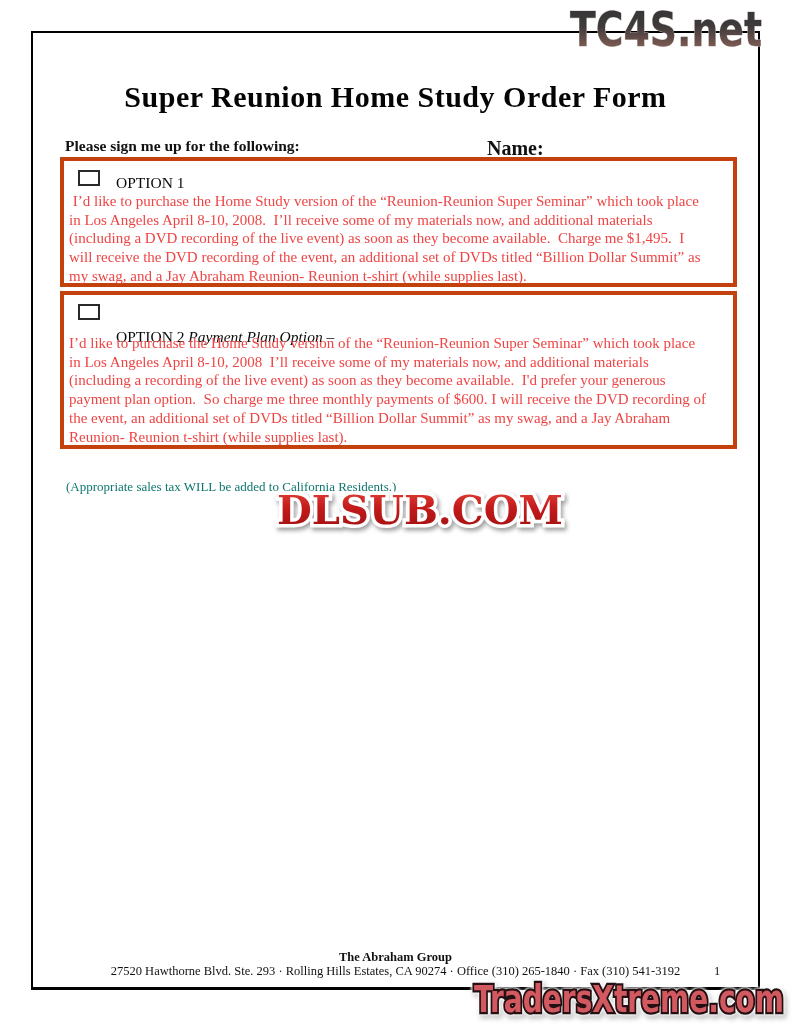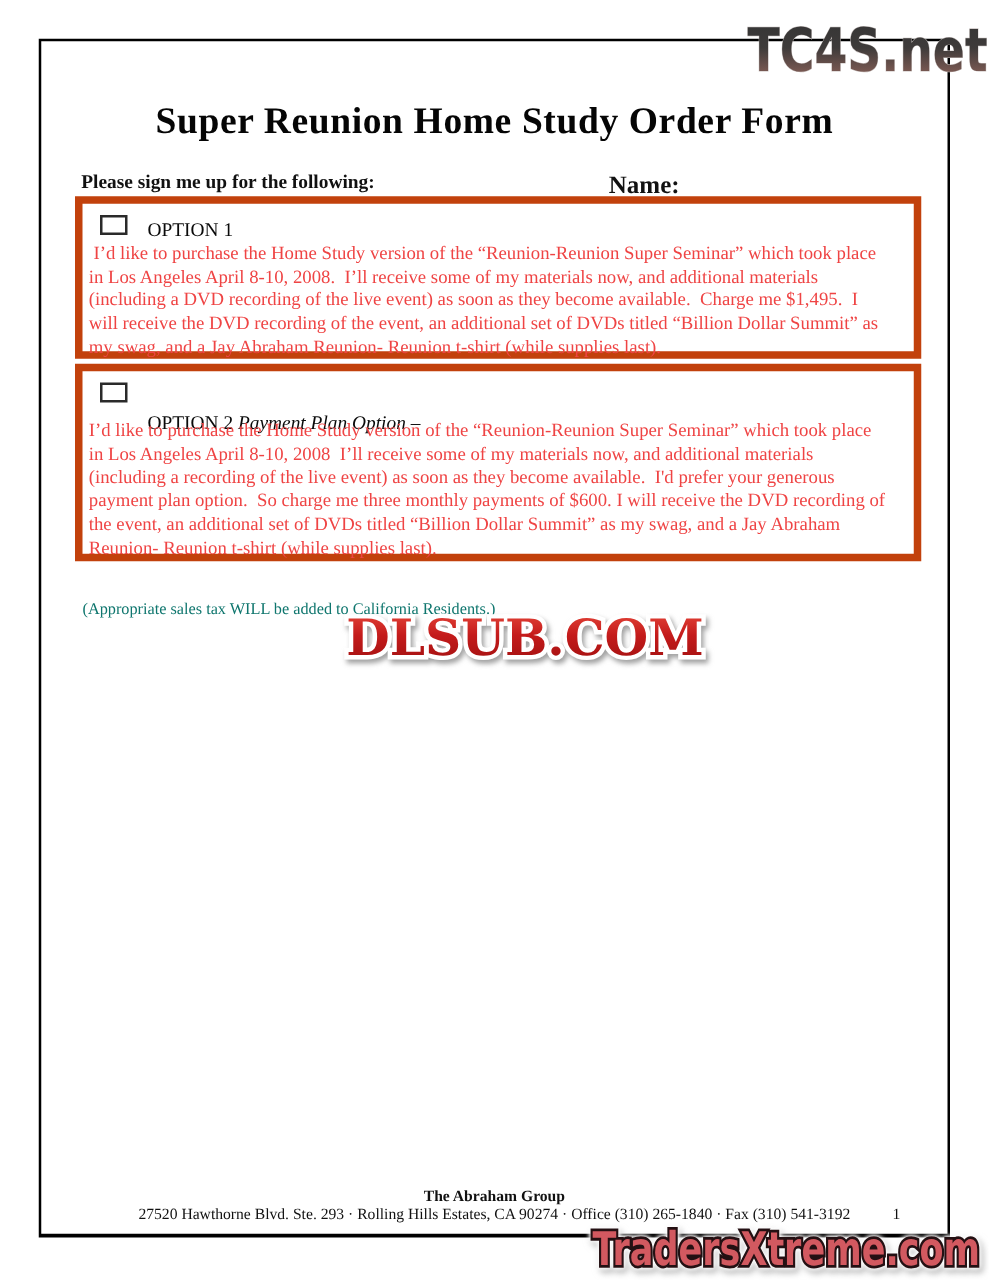--- a/index.html
+++ b/index.html
@@ -31,21 +31,21 @@
   .signup-label {
     position: absolute; left: 65px; top: 137px;
     font-size: 15.5px; font-weight: bold;
   }
   .name-label {
     position: absolute; left: 487px; top: 137px;
     font-size: 20px; font-weight: bold;
   }
   .option-box {
     position: absolute; left: 60px; width: 677px;
-    border: 6px solid #c2410c;
+    border: 4px solid #c2410c;
     background: #fff;
   }
   .option-box-1 { top: 157px; height: 130px; }
   .option-box-2 { top: 291px; height: 158px; }
   .checkbox {
     position: absolute; left: 14px; top: 9px;
     width: 22px; height: 16px;
     border: 2px solid #2a2a2a;
     background: #fff;
     cursor: pointer;
@@ -77,21 +77,21 @@
   .footer-address {
     position: absolute; left: 31px; top: 964px; width: 729px;
     text-align: center; font-size: 12.5px;
   }
   .page-number {
     position: absolute; left: 714px; top: 964px;
     font-size: 12.5px;
   }
   .wm { position: absolute; overflow: visible; }
   .wm svg { overflow: visible; display: block; }
-  .wm-tc4s { left: 596px; top: 0px; margin-top: 11px; }
+  .wm-tc4s { left: 568px; top: 0px; }
   .wm-dlsub { left: 246px; top: 482px; margin-left: 25px; }
   .wm-traders { left: 468px; top: 974px; }
   .tc4s-text {
     font-family: "DejaVu Sans", sans-serif;
     font-weight: bold;
   }
   .dlsub-text {
     font-family: "DejaVu Serif", serif;
     font-weight: bold;
   }

